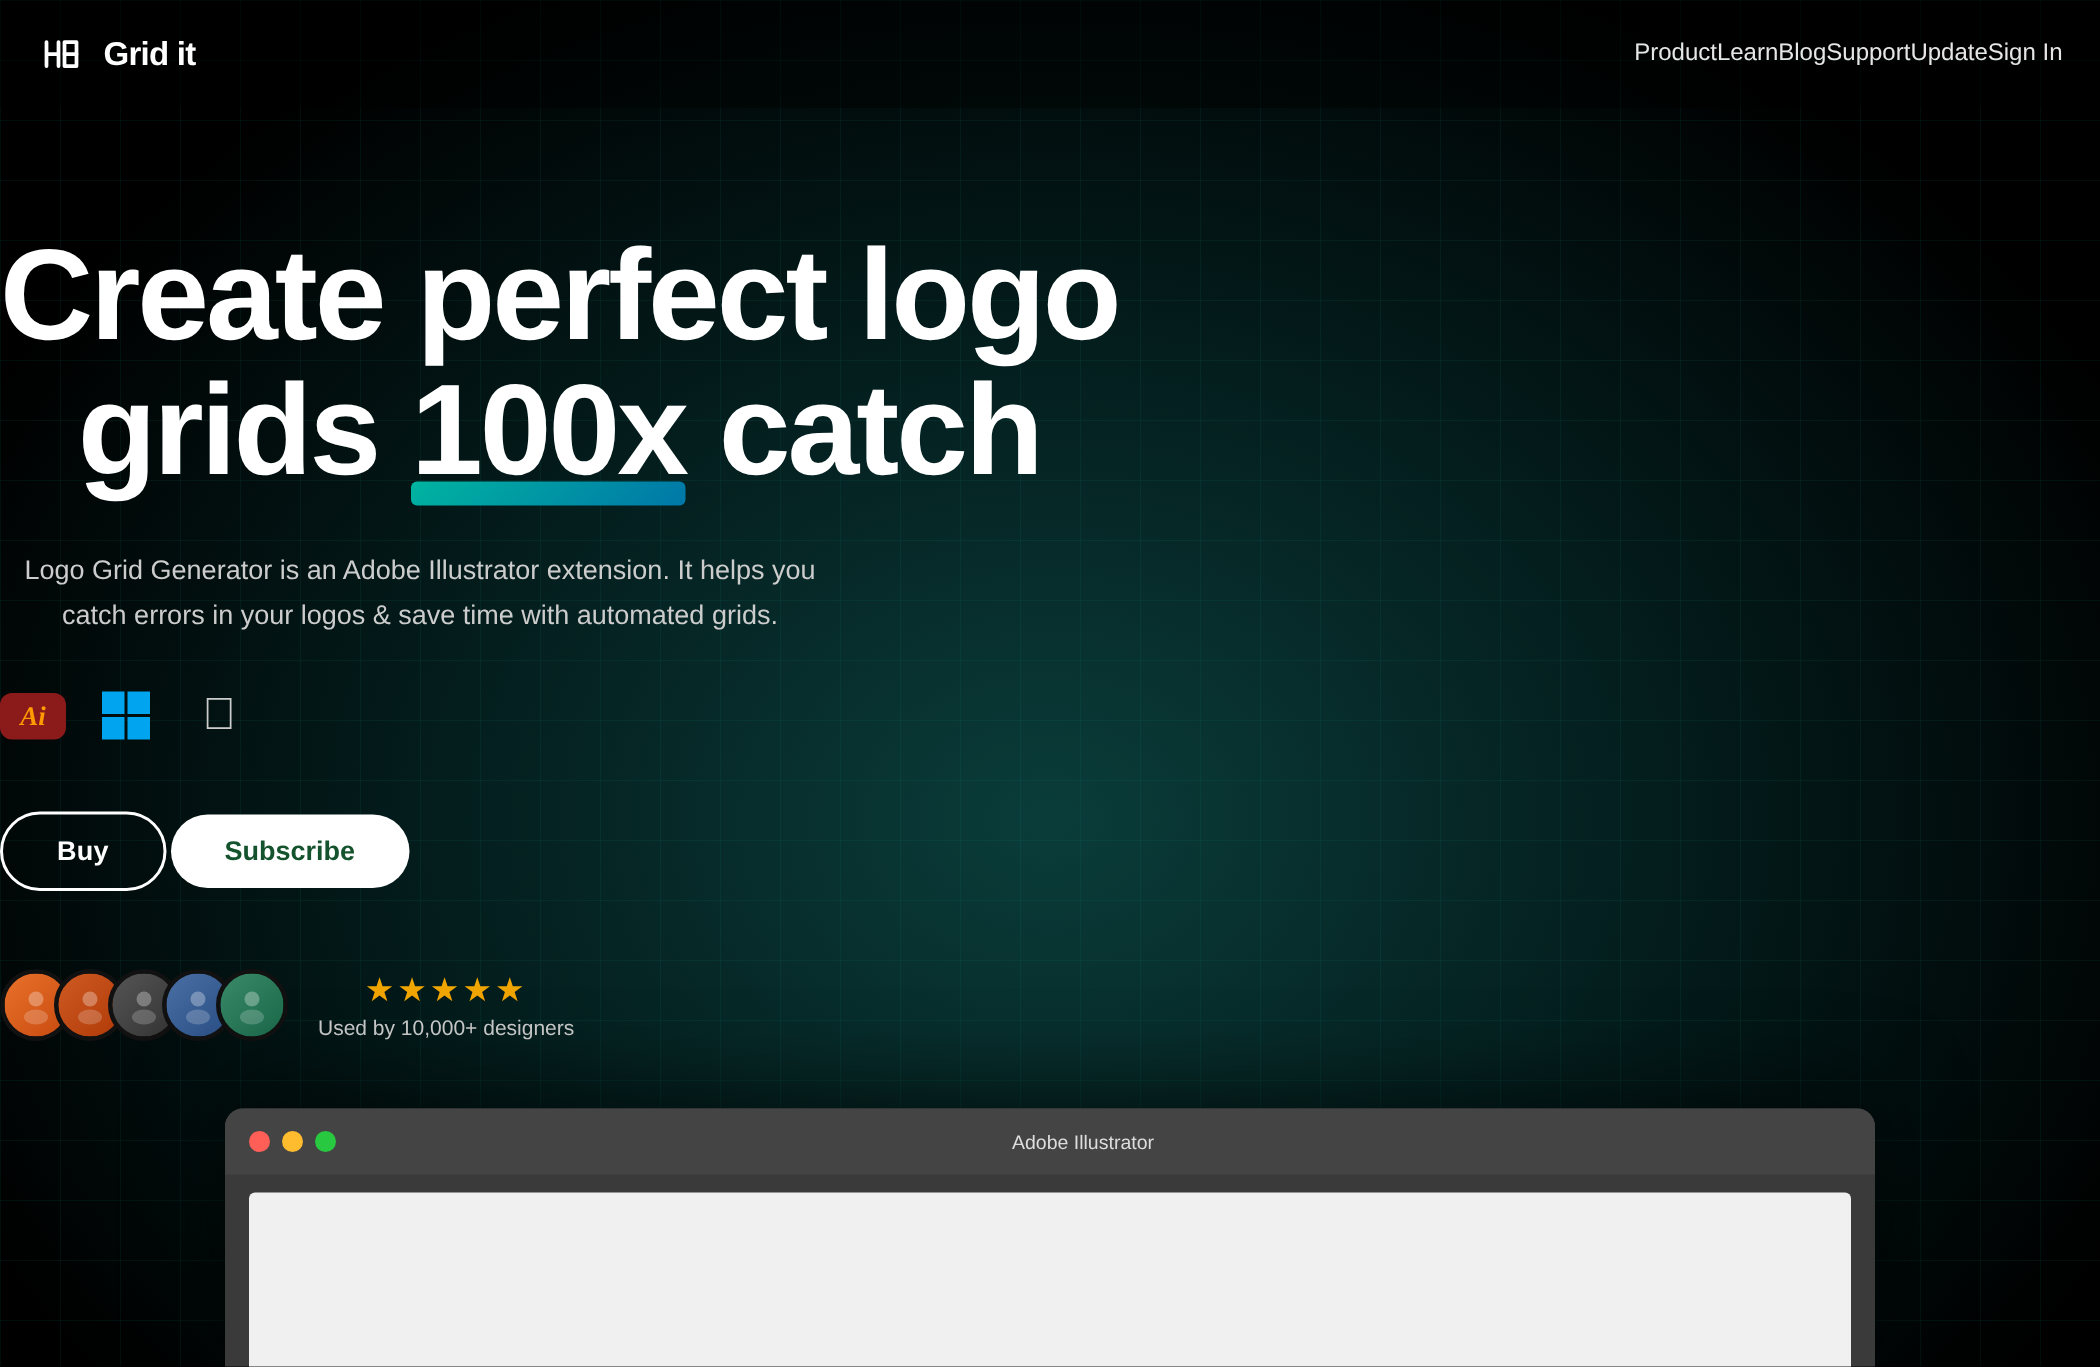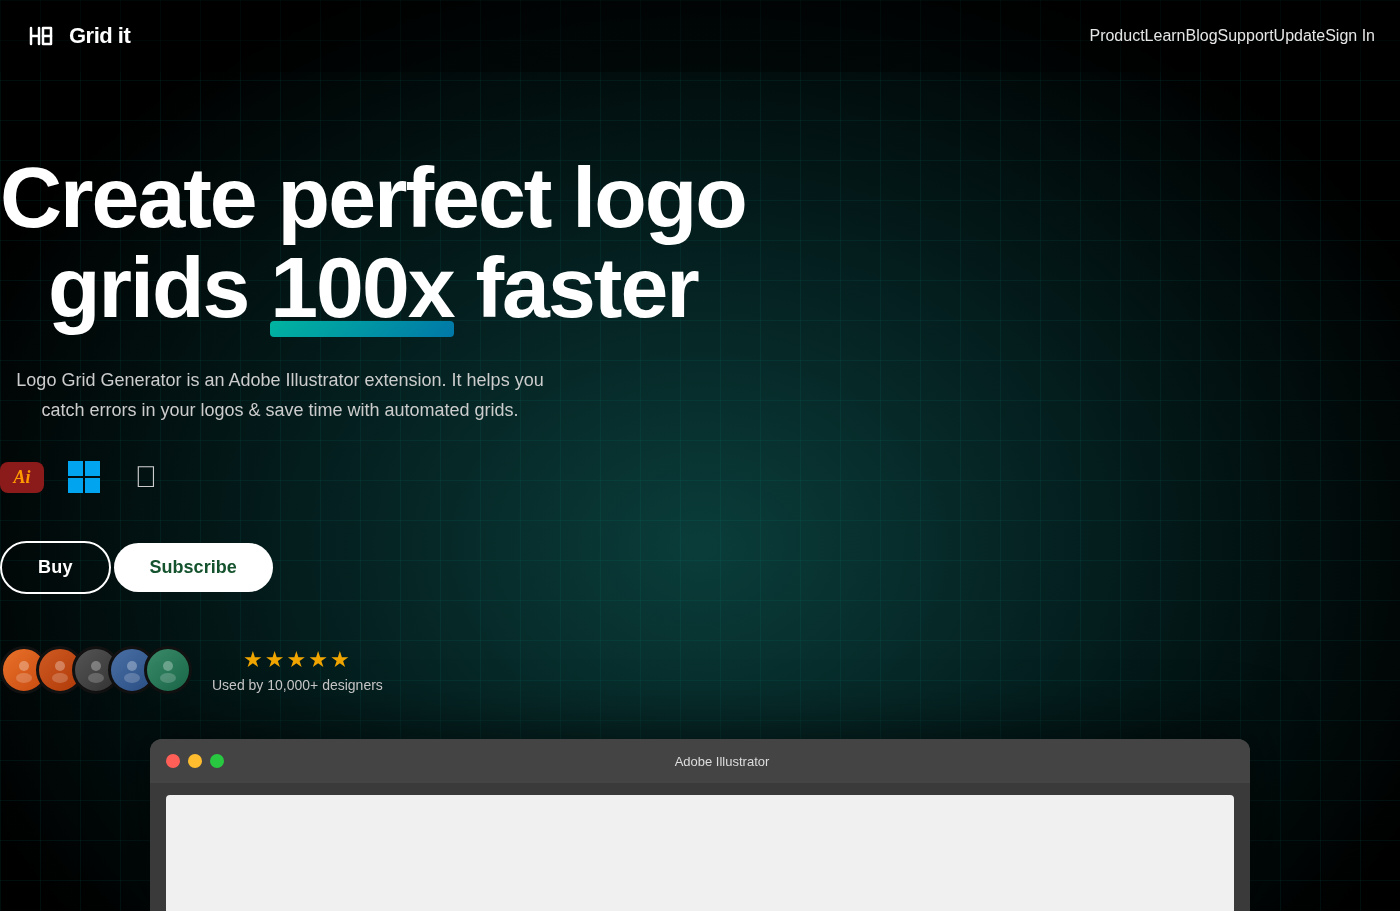--- a/index.html
+++ b/index.html
@@ -348,21 +348,21 @@
     <li>
       <a href="#" class="nav-signin">Sign In</a>
     </li>
   </ul>
 </nav>
 
 <section class="hero">
   <h1 class="hero-title">
     <span>Create perfect logo</span><br>
     <span>
-      <span>grids </span><span class="highlight-100x">100x</span><span> faster</span>
+      <span>grids </span><span class="highlight-100x">100x</span><span> catch</span>
     </span>
   </h1>
 
   <p class="hero-subtitle">Logo Grid Generator is an Adobe Illustrator extension. It helps you catch errors in your logos &amp; save time with automated grids.</p>
 
   <div class="platform-icons">
     <div class="platform-icon ai-icon">
       <span>Ai</span>
     </div>
     <div class="platform-icon windows-icon">

